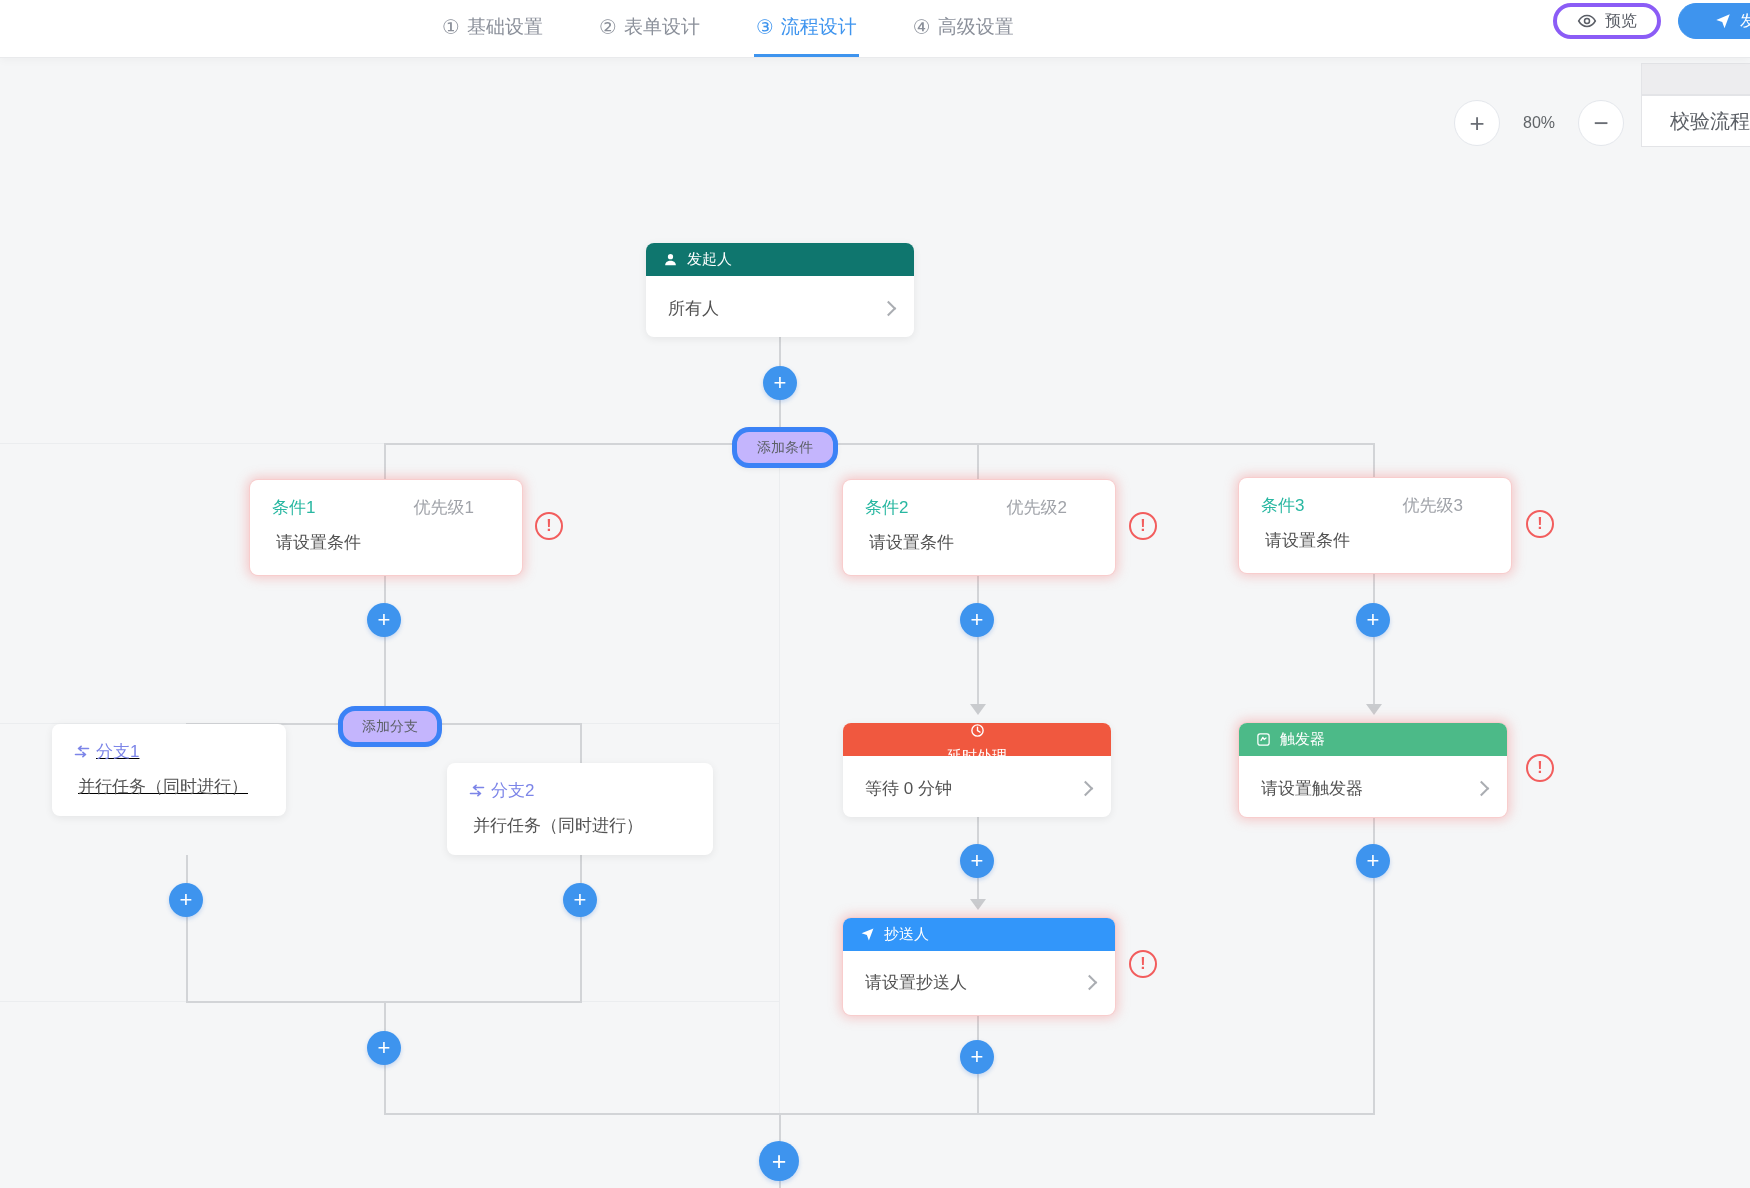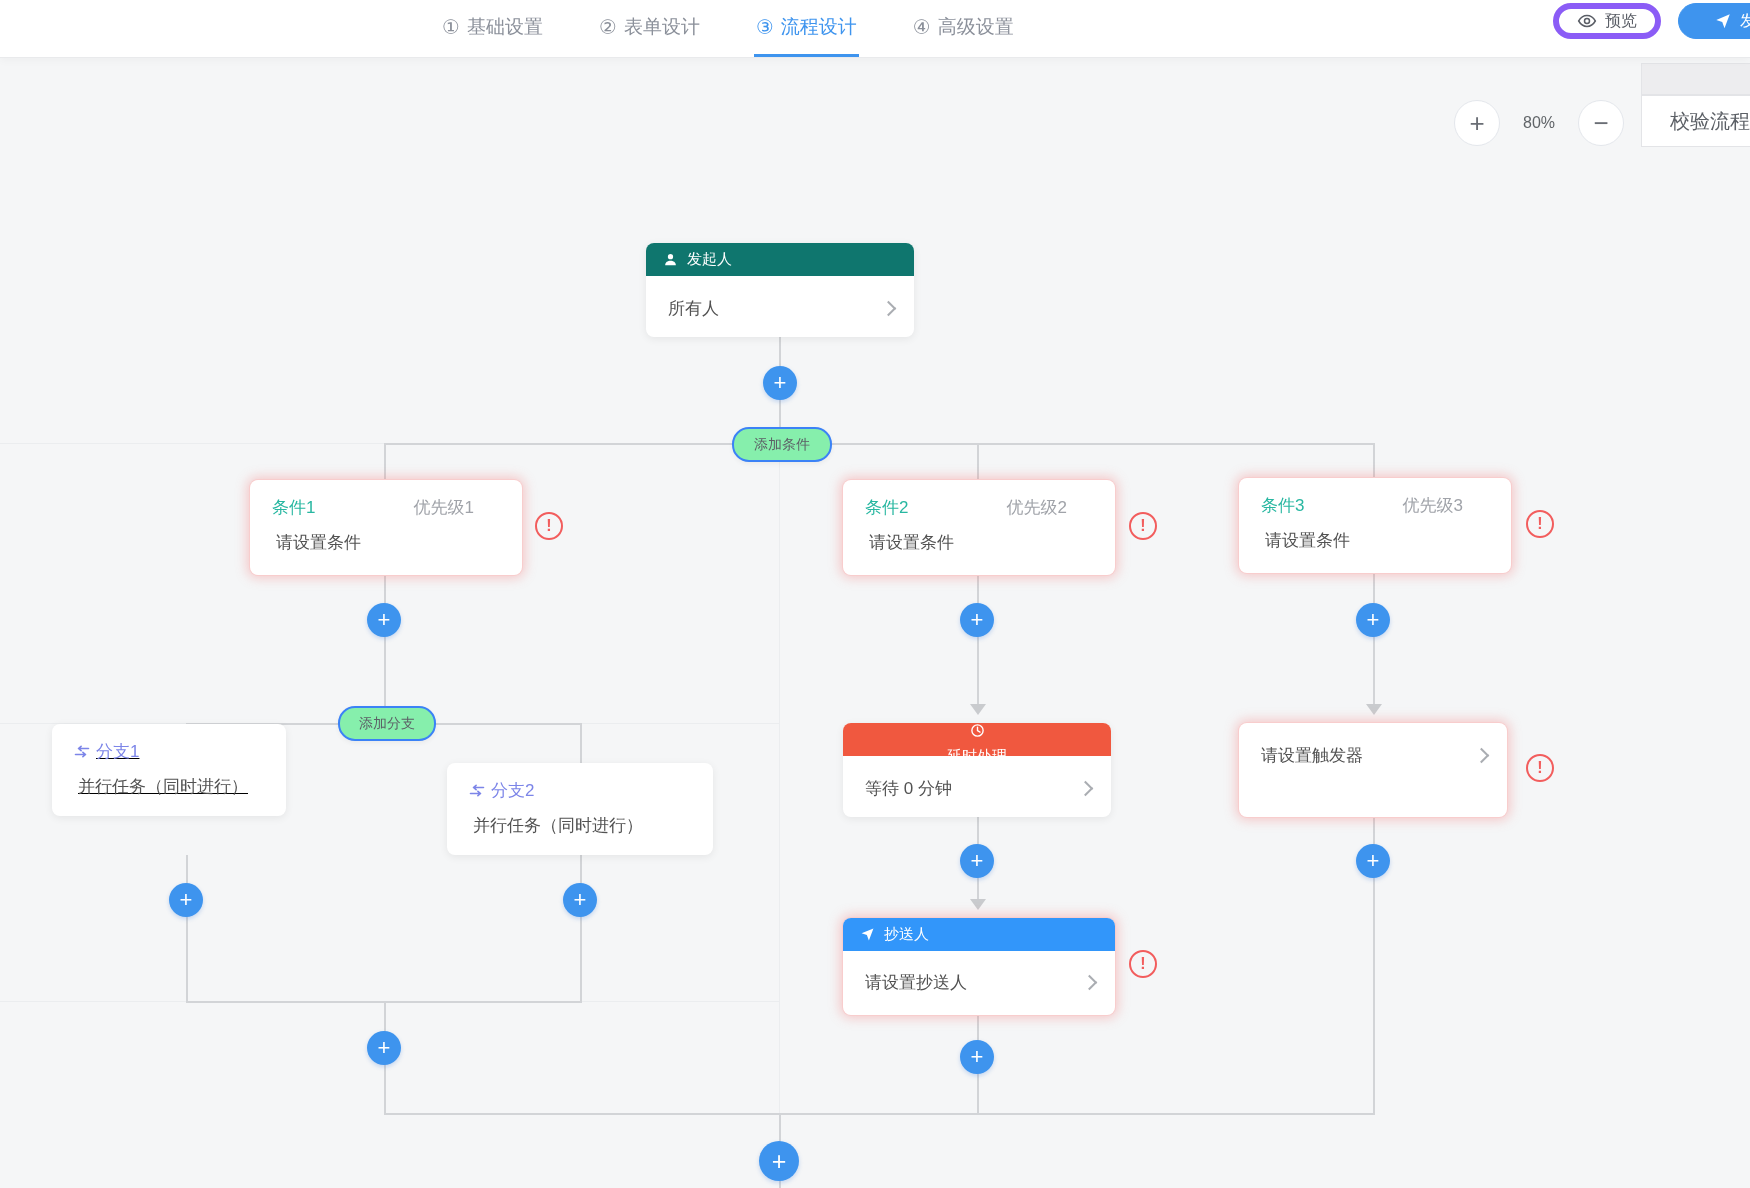--- a/index.html
+++ b/index.html
@@ -17,21 +17,21 @@
   .tab{
     height:54px;display:flex;align-items:center;gap:7px;font-size:19px;color:#8b909a;
     border-bottom:3px solid transparent;cursor:pointer;padding:0 2px;
   }
   .tab .num{font-size:20px;}
   .tab.active{color:#3e94ee;border-bottom-color:#3e94ee;}
   .pill-btn{
     position:absolute;top:3px;height:36px;border-radius:18px;display:flex;align-items:center;
     justify-content:center;gap:8px;font-size:16px;box-sizing:border-box;cursor:pointer;
   }
-  .preview-btn{left:1553px;width:108px;background:#fff;border:6px solid #8b5cf6;color:#5a5e66;}
+  .preview-btn{left:1553px;width:108px;background:#fff;border:4px solid #8b5cf6;color:#5a5e66;}
   .publish-btn{left:1678px;width:130px;background:#3e94ee;border:1px solid #3e94ee;color:#fff;}
   
   .canvas{
     position:absolute;left:0;top:57px;width:1750px;height:1131px;background:#f5f6f7;overflow:hidden;
   }
   .vline,.hline{position:absolute;background:#d2d4d7;}
   .vline{width:2px;}
   .hline{height:2px;}
   .fvline,.fhline{position:absolute;background:#ebedef;}
   .fvline{width:1px;}
@@ -41,21 +41,21 @@
     border-left:8px solid transparent;border-right:8px solid transparent;
     border-top:11px solid #c9cbce;
   }
   .add-btn{
     position:absolute;width:34px;height:34px;border-radius:50%;background:#3e94ee;color:#fff;
     display:flex;align-items:center;justify-content:center;font-size:22px;font-weight:400;
     cursor:pointer;box-shadow:0 2px 4px rgba(50,120,220,.25);line-height:1;z-index:5;
   }
   .add-btn.big{width:40px;height:40px;font-size:25px;}
   .pill-label{
-    position:absolute;background:#86efac;border:2px solid #3b82f6;border-radius:17px;
+    position:absolute;background:#c4b5fd;border:5px solid #3b82f6;border-radius:17px;
     font-size:14px;color:#5c6066;display:flex;align-items:center;justify-content:center;
     box-shadow:0 2px 5px rgba(0,0,0,.05);cursor:pointer;z-index:6;
   }
   
   .node{
     position:absolute;background:#fff;border-radius:8px;box-sizing:border-box;
     box-shadow:0 2px 8px rgba(0,0,0,.07);cursor:pointer;z-index:4;
   }
   .node.err{box-shadow:0 0 0 1px #f8cdcd,0 0 12px 3px rgba(244,110,110,.35);}
   .node-header{
@@ -321,20 +321,29 @@
       </span>
       <span>延时处理</span>
     </div>
     <div class="node-body">
       <span>等待 0 分钟</span>
       <span class="chev"></span>
     </div>
   </div>
 
   <div class="node err" style="left:1239px;top:666px;width:268px;height:94px;">
+    <div class="node-header" style="background:#4cba88;">
+      <span>
+        <svg width="15" height="15" viewBox="0 0 24 24" fill="none" stroke="#fff" stroke-width="2">
+          <rect x="3" y="3" width="18" height="18" rx="3.5"></rect>
+          <path d="M8 13.5 L11 8.5 L13 12 L16 9.5" stroke-linecap="round" stroke-linejoin="round"></path>
+        </svg>
+      </span>
+      <span>触发器</span>
+    </div>
     <div class="node-body">
       <span>请设置触发器</span>
       <span class="chev"></span>
     </div>
   </div>
   <div class="warn" style="left:1526px;top:697px;">
       <span>!</span>
     </div>
 
   <div class="node err" style="left:843px;top:861px;width:272px;height:97px;">

